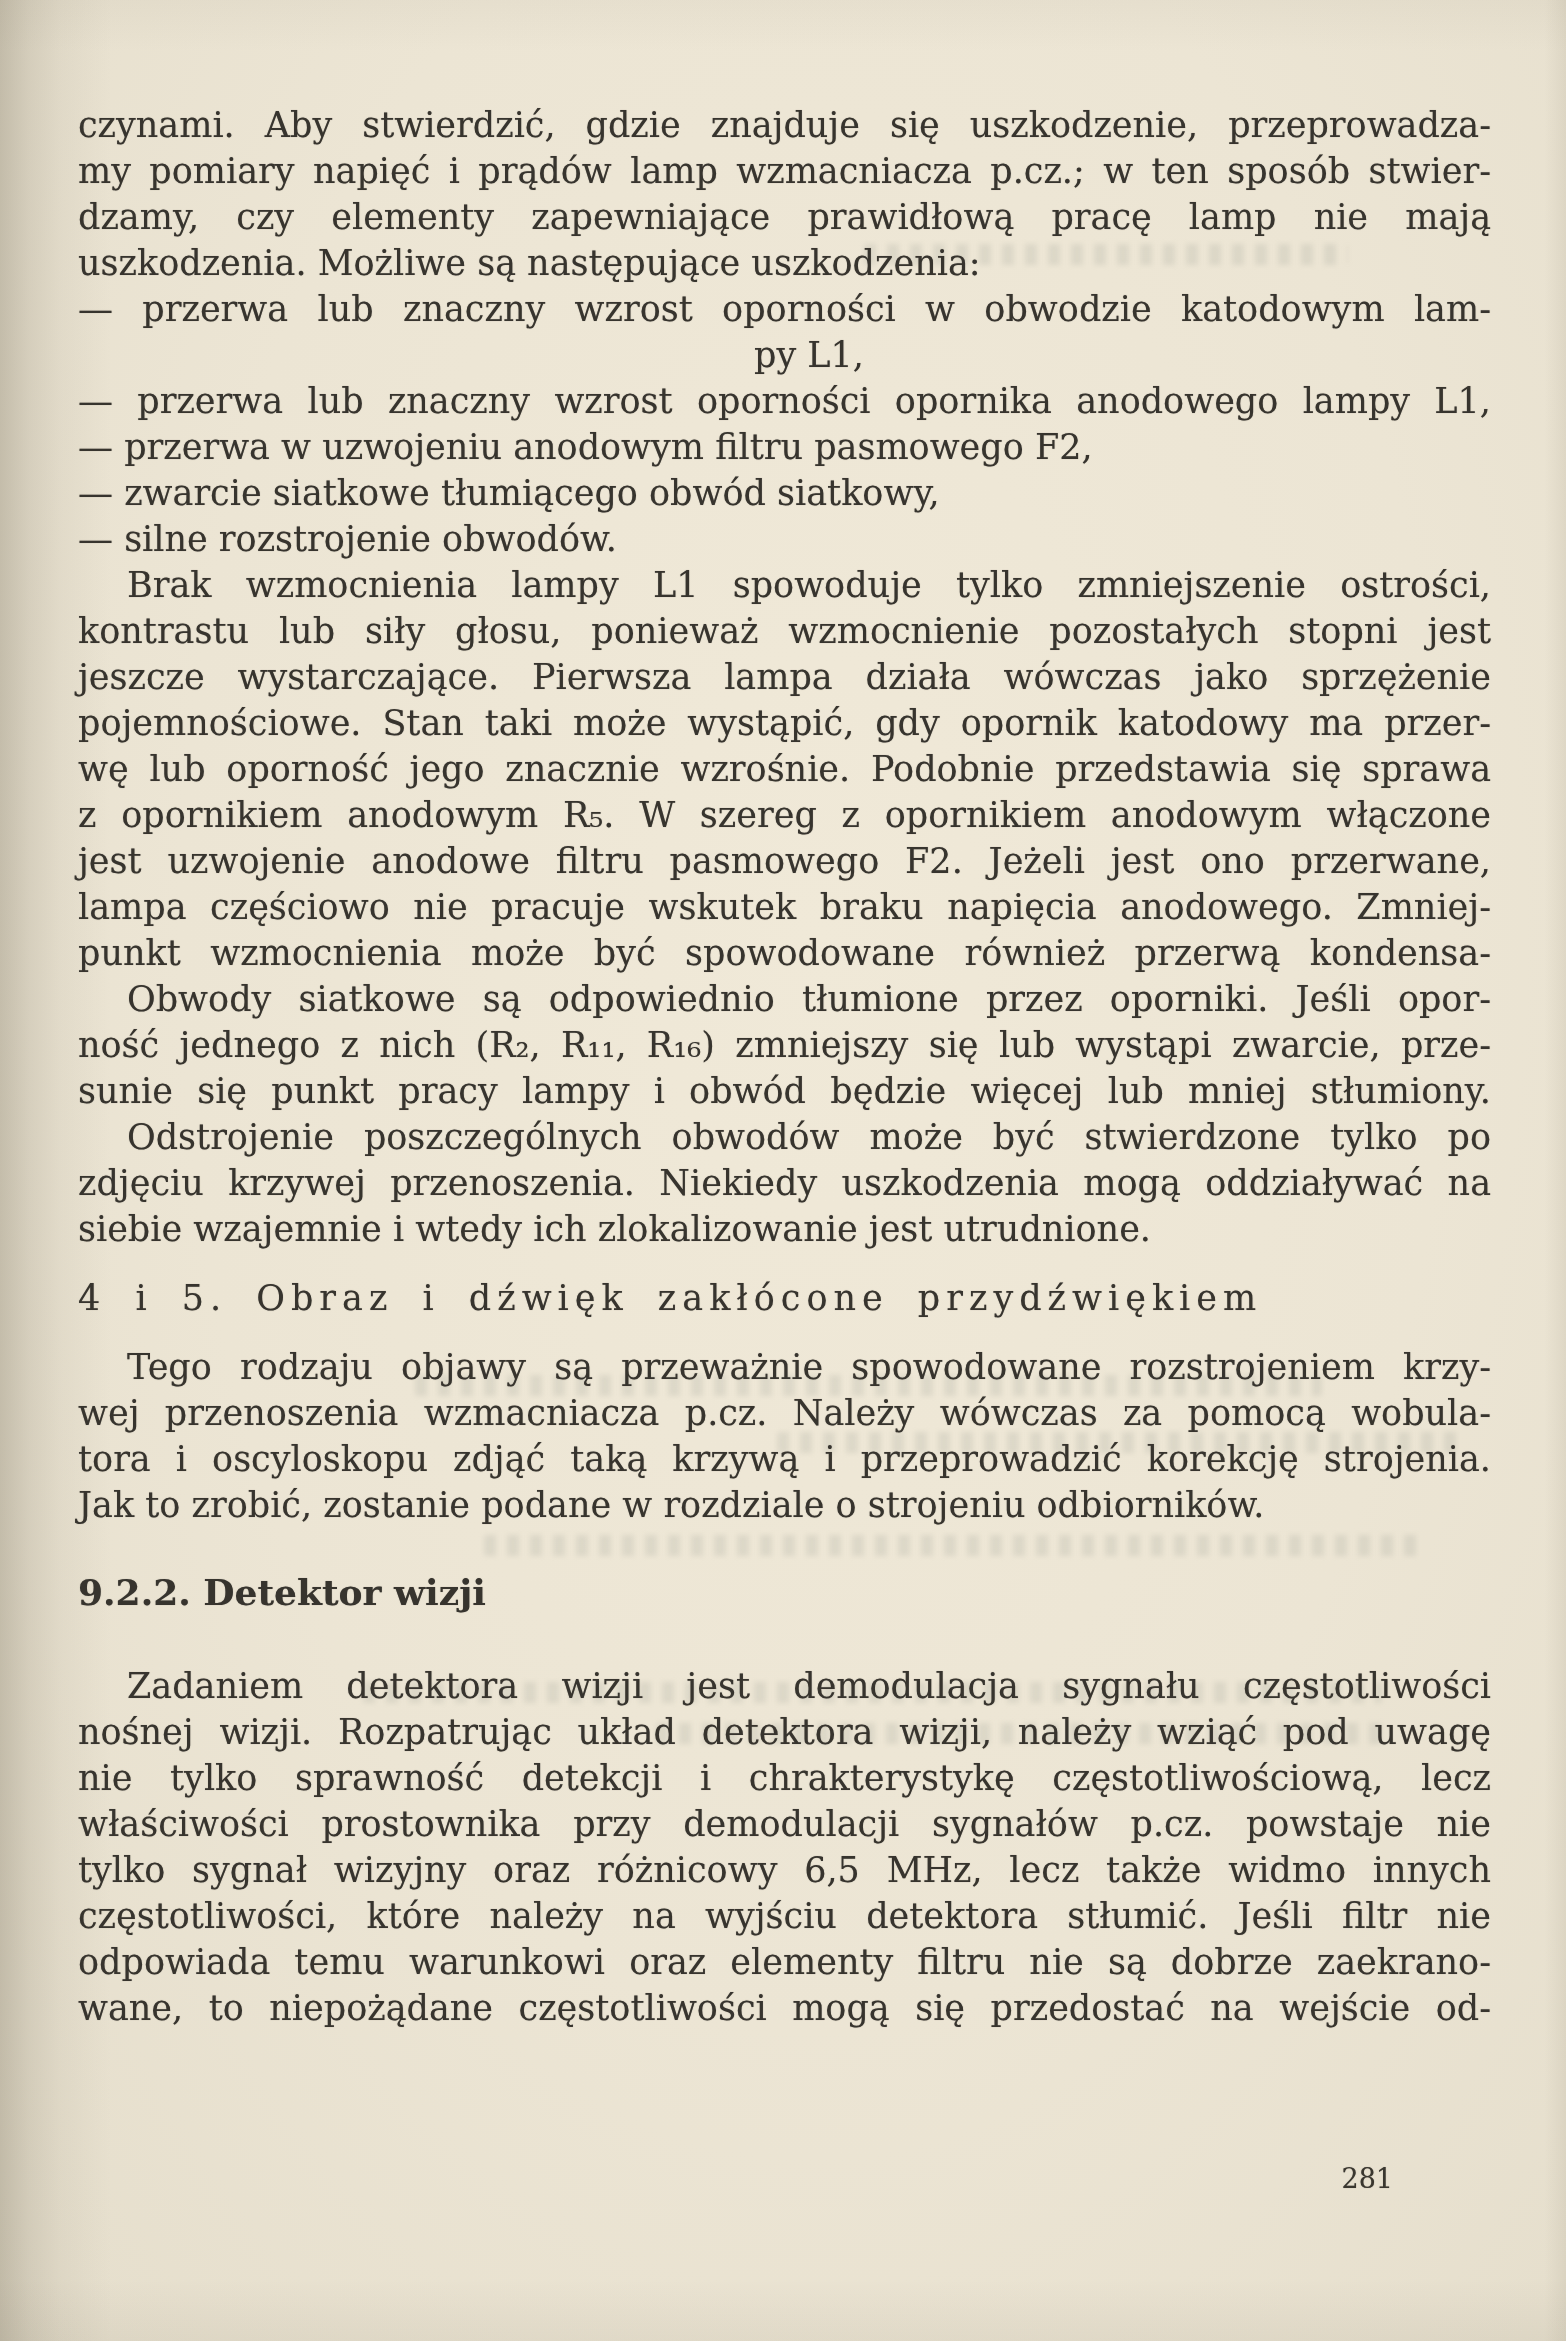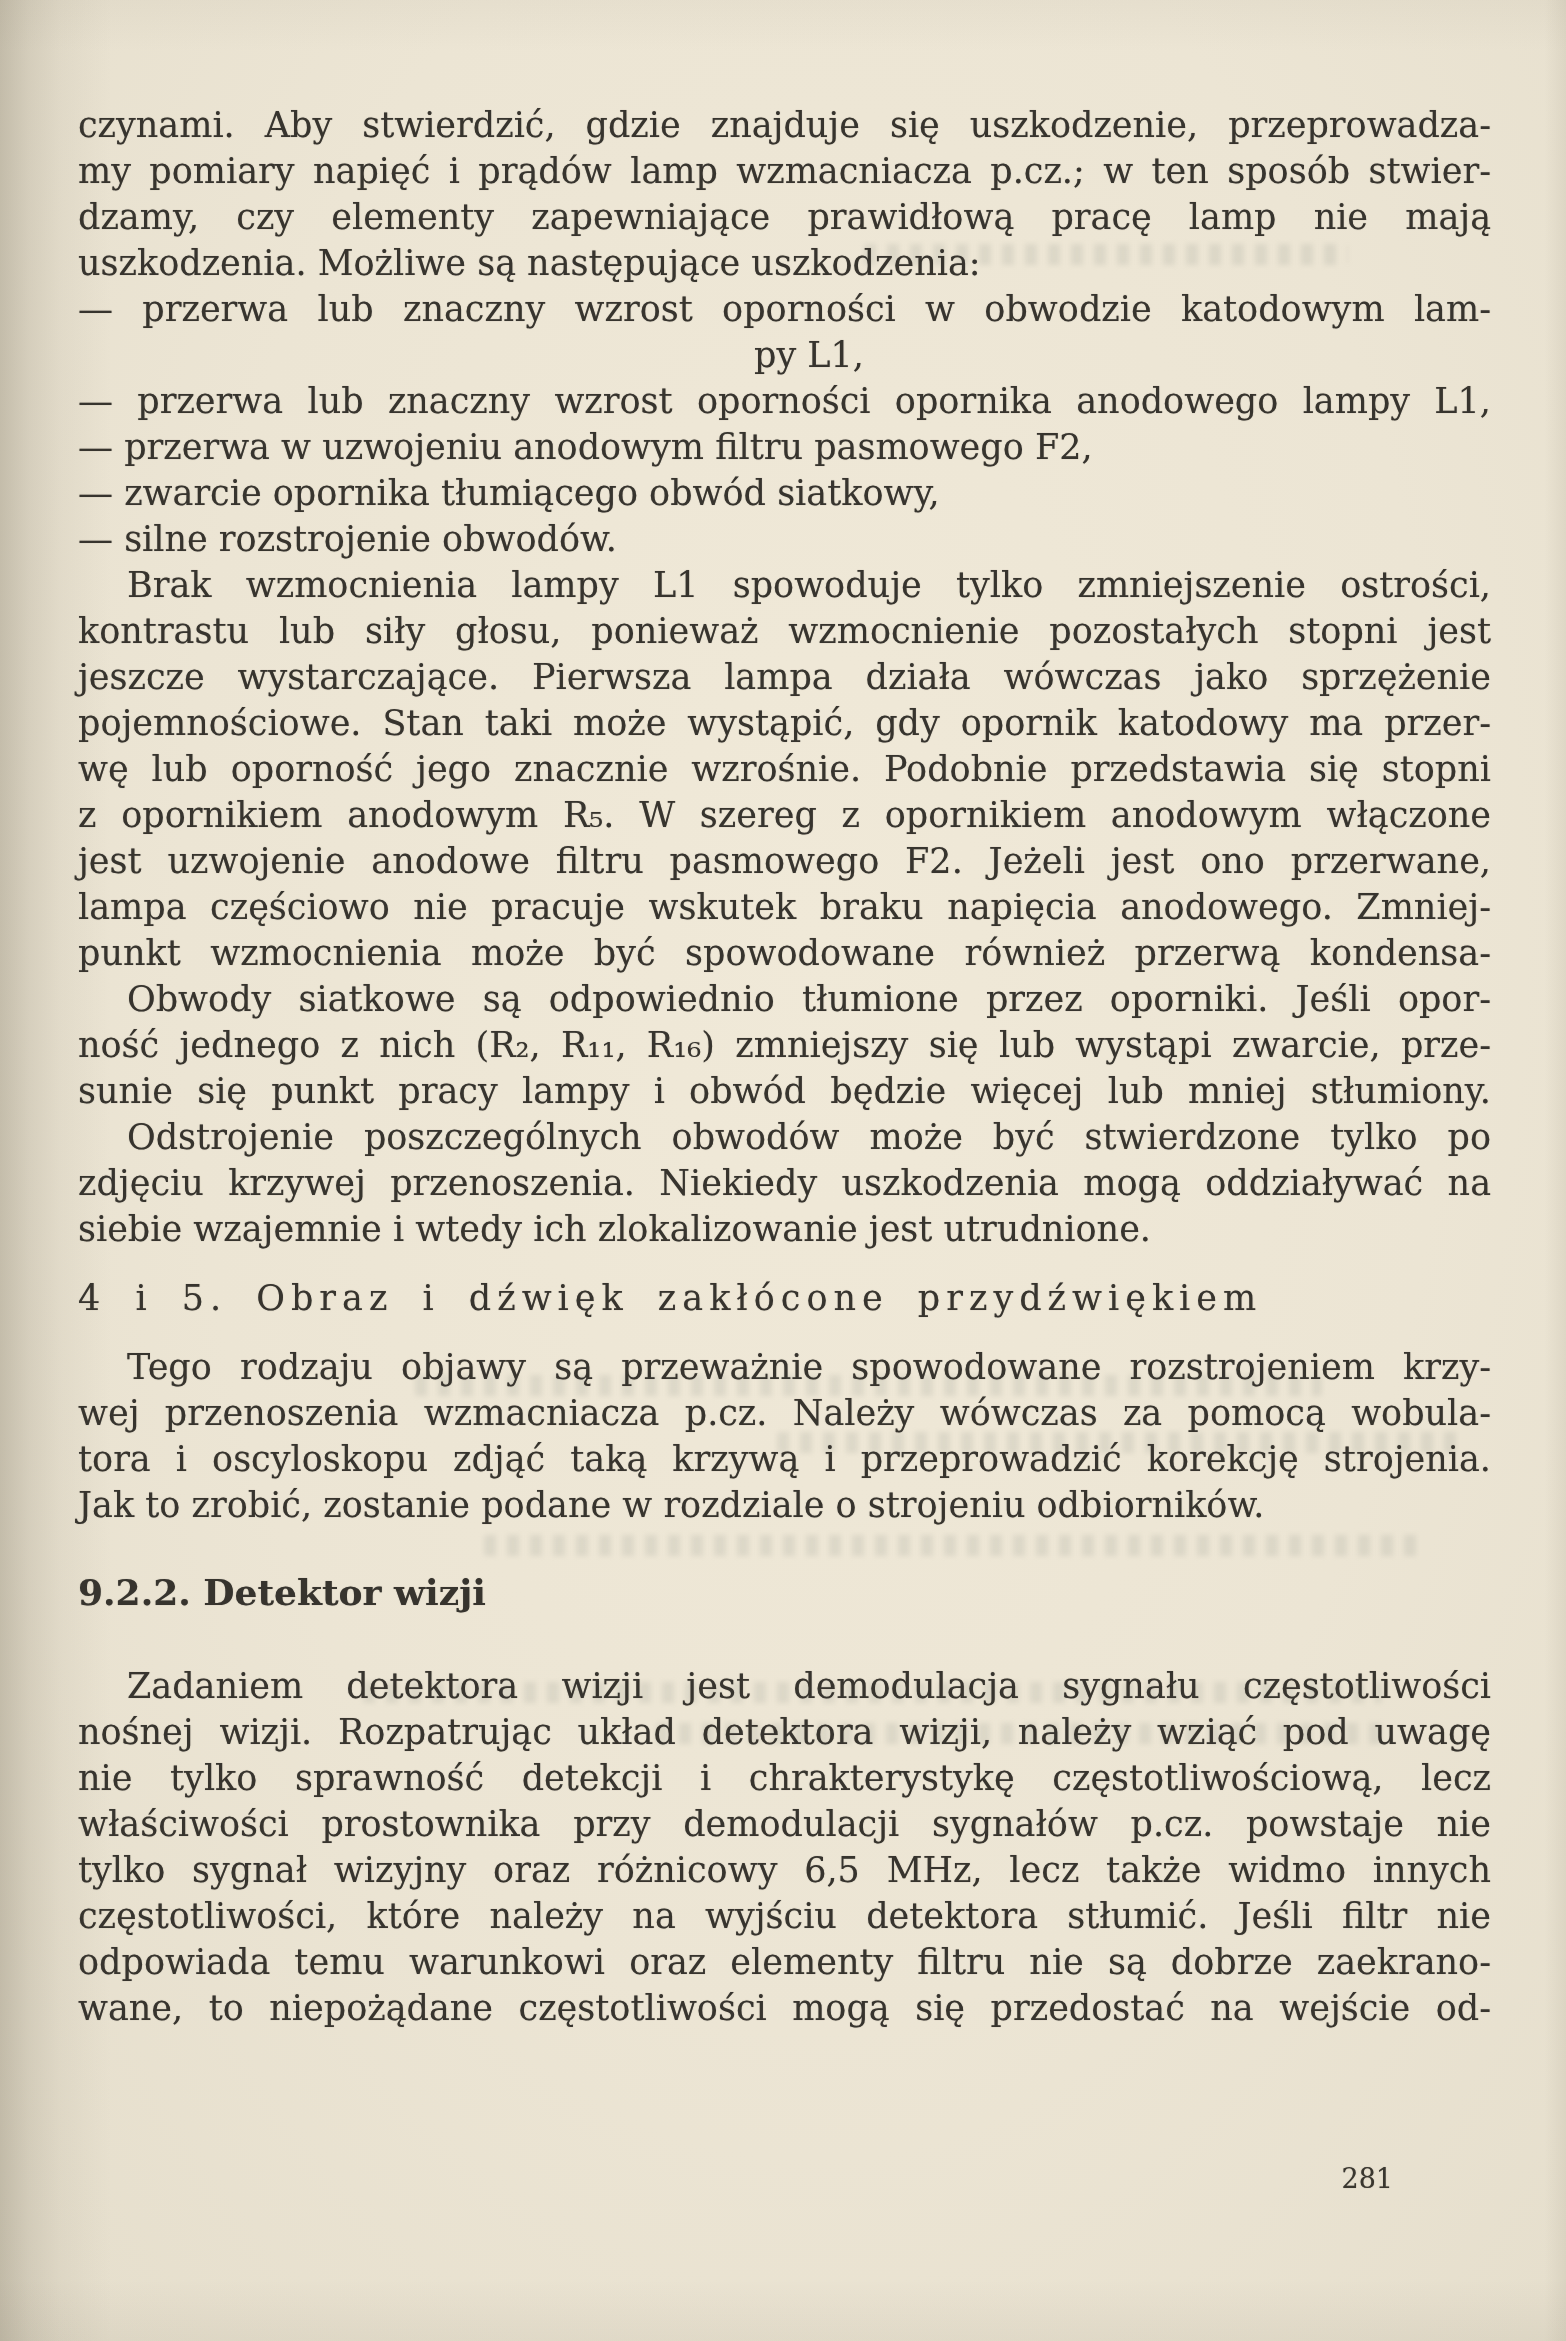--- a/index.html
+++ b/index.html
@@ -70,27 +70,27 @@
   <div class="text-column">
 
   <div class="ln j">czynami. Aby stwierdzić, gdzie znajduje się uszkodzenie, przeprowadza-</div>
       <div class="ln j">my pomiary napięć i prądów lamp wzmacniacza p.cz.; w ten sposób stwier-</div>
       <div class="ln j">dzamy, czy elementy zapewniające prawidłową pracę lamp nie mają</div>
       <div class="ln">uszkodzenia. Możliwe są następujące uszkodzenia:</div>
       <div class="ln j">— przerwa lub znaczny wzrost oporności w obwodzie katodowym lam-</div>
       <div class="ln lc">py L1,</div>
       <div class="ln j">— przerwa lub znaczny wzrost oporności opornika anodowego lampy L1,</div>
       <div class="ln">— przerwa w uzwojeniu anodowym filtru pasmowego F2,</div>
-      <div class="ln">— zwarcie opornika tłumiącego obwód siatkowy,</div>
+      <div class="ln">— zwarcie siatkowe tłumiącego obwód siatkowy,</div>
       <div class="ln">— silne rozstrojenie obwodów.</div>
       <div class="ln j ind">Brak wzmocnienia lampy L1 spowoduje tylko zmniejszenie ostrości,</div>
       <div class="ln j">kontrastu lub siły głosu, ponieważ wzmocnienie pozostałych stopni jest</div>
       <div class="ln j">jeszcze wystarczające. Pierwsza lampa działa wówczas jako sprzężenie</div>
       <div class="ln j">pojemnościowe. Stan taki może wystąpić, gdy opornik katodowy ma przer-</div>
-      <div class="ln j">wę lub oporność jego znacznie wzrośnie. Podobnie przedstawia się stopni</div>
+      <div class="ln j">wę lub oporność jego znacznie wzrośnie. Podobnie przedstawia się sprawa</div>
       <div class="ln j">z opornikiem anodowym R₅. W szereg z opornikiem anodowym włączone</div>
       <div class="ln j">jest uzwojenie anodowe filtru pasmowego F2. Jeżeli jest ono przerwane,</div>
       <div class="ln j">lampa częściowo nie pracuje wskutek braku napięcia anodowego. Zmniej-</div>
       <div class="ln j">punkt wzmocnienia może być spowodowane również przerwą kondensa-</div>
       <div class="ln j ind">Obwody siatkowe są odpowiednio tłumione przez oporniki. Jeśli opor-</div>
       <div class="ln j">ność jednego z nich (R₂, R₁₁, R₁₆) zmniejszy się lub wystąpi zwarcie, prze-</div>
       <div class="ln j">sunie się punkt pracy lampy i obwód będzie więcej lub mniej stłumiony.</div>
       <div class="ln j ind">Odstrojenie poszczególnych obwodów może być stwierdzone tylko po</div>
       <div class="ln j">zdjęciu krzywej przenoszenia. Niekiedy uszkodzenia mogą oddziaływać na</div>
       <div class="ln">siebie wzajemnie i wtedy ich zlokalizowanie jest utrudnione.</div>

